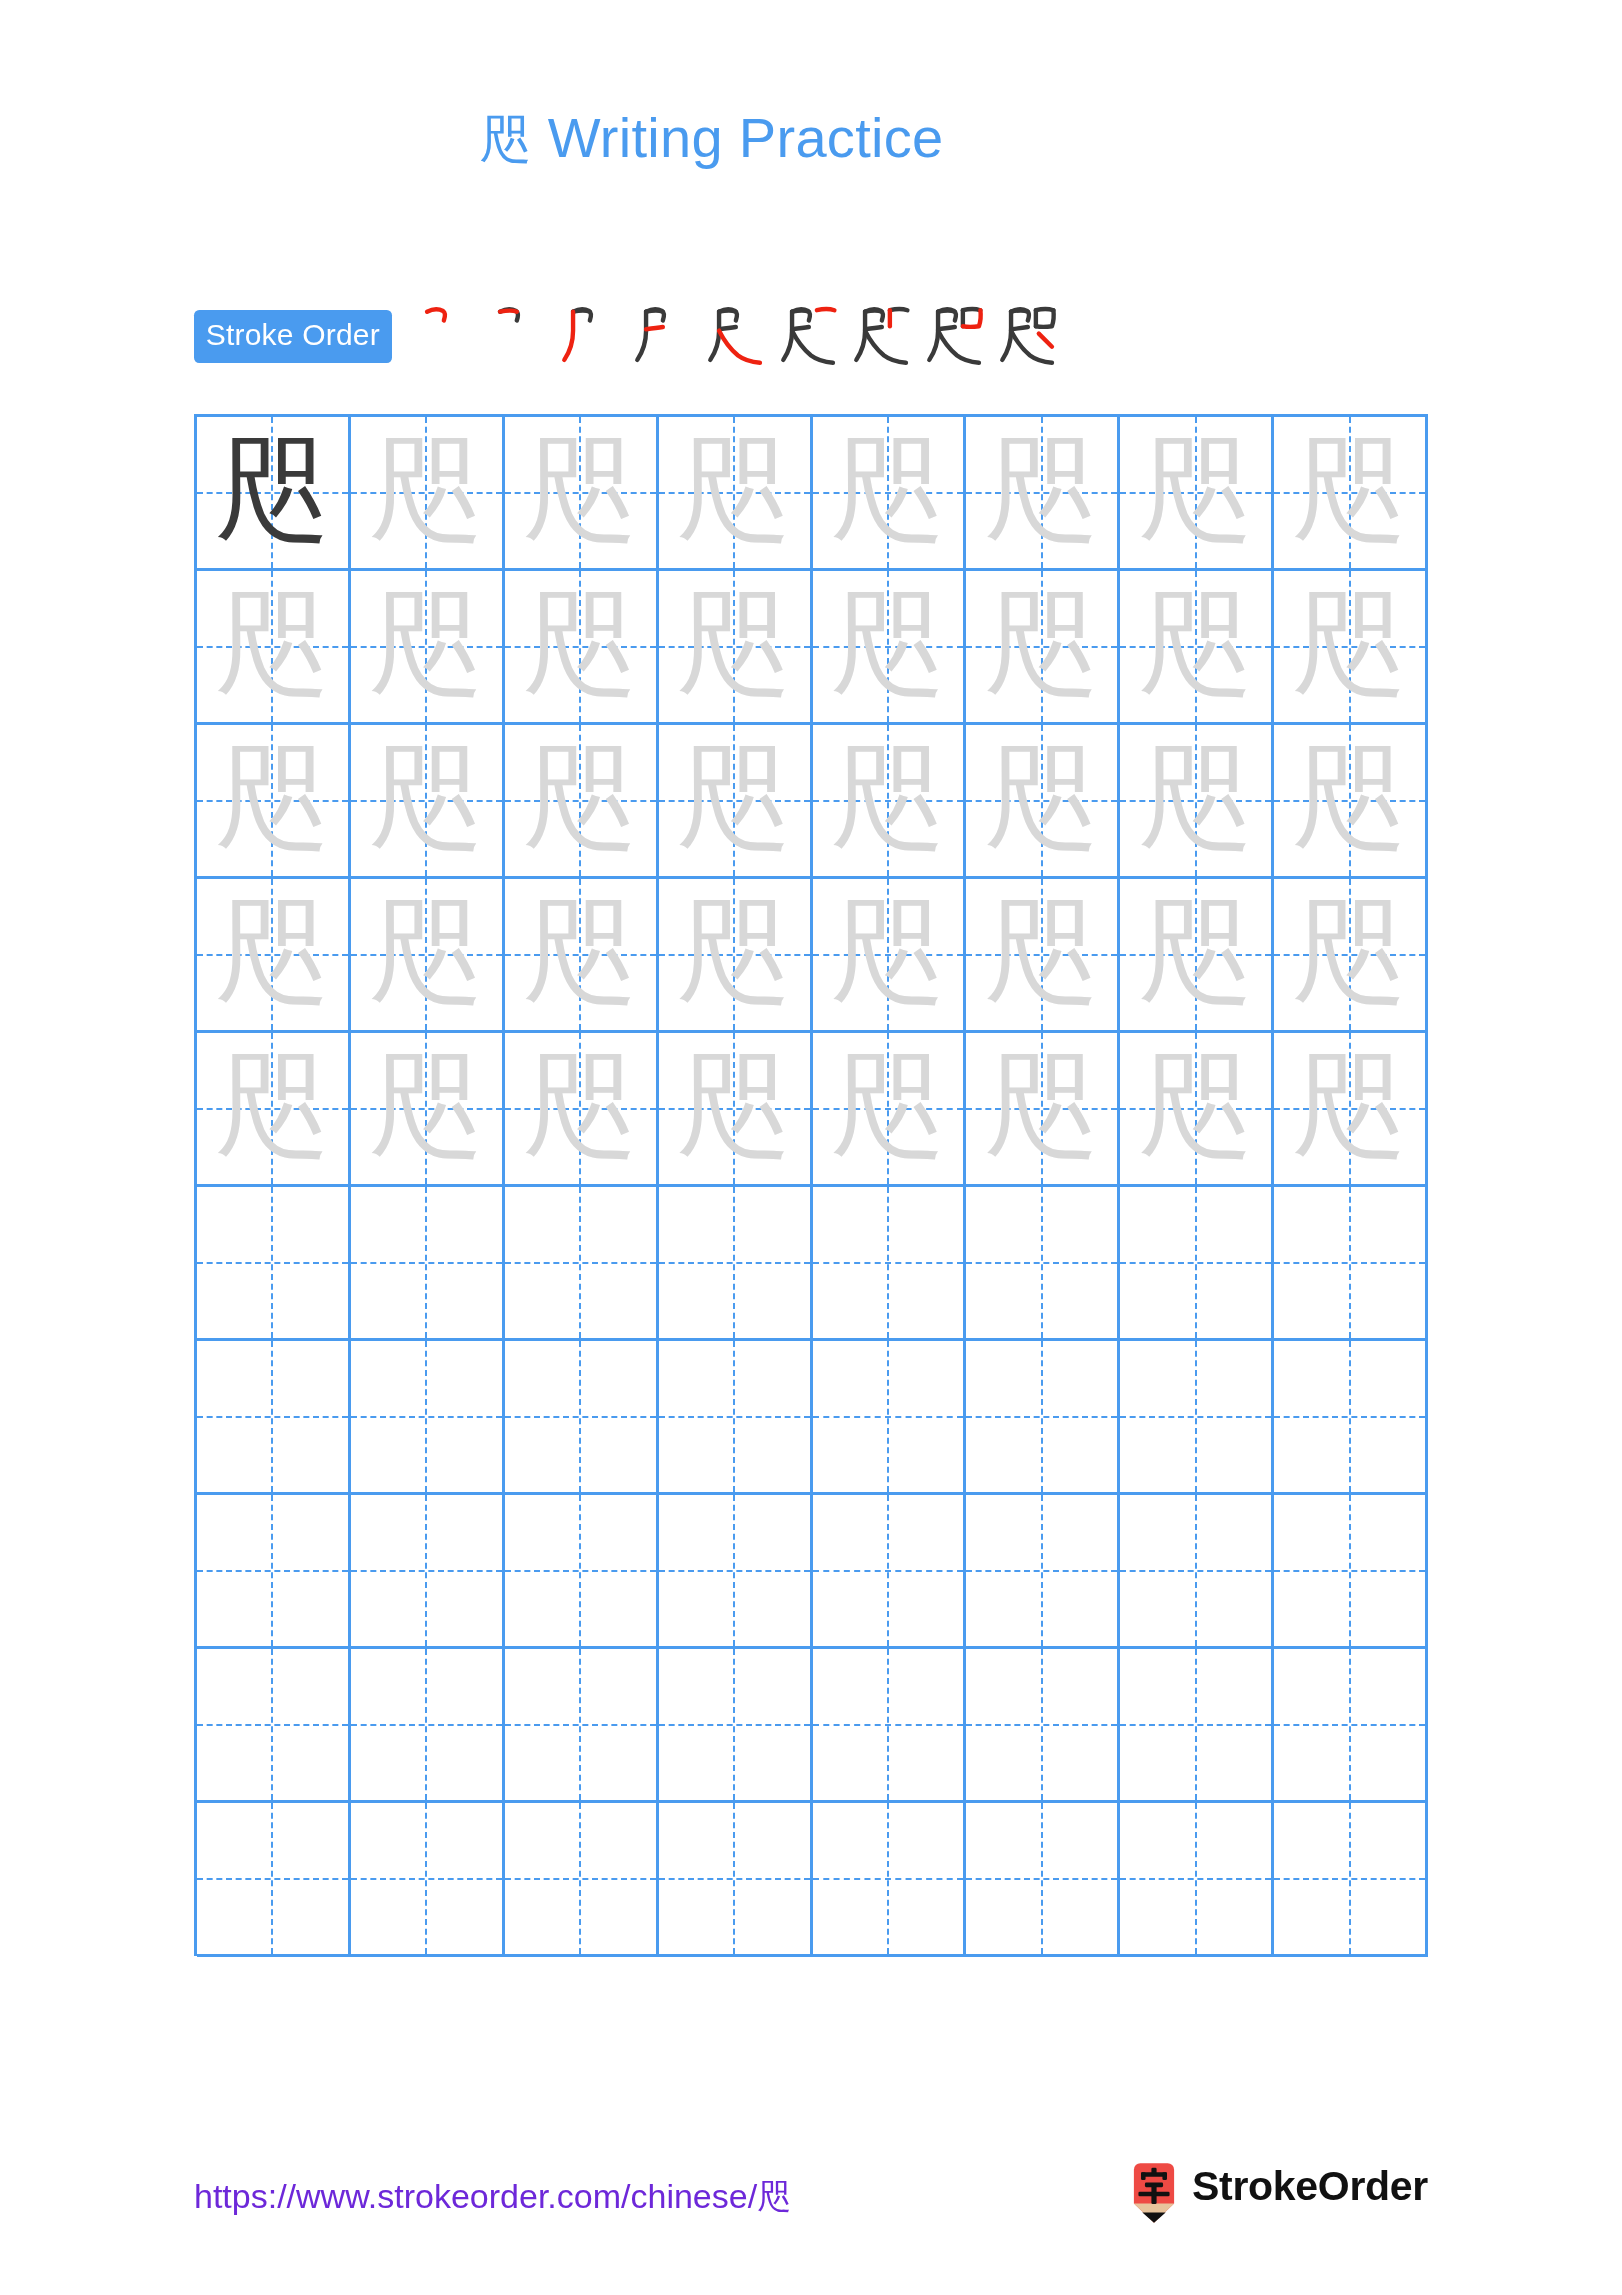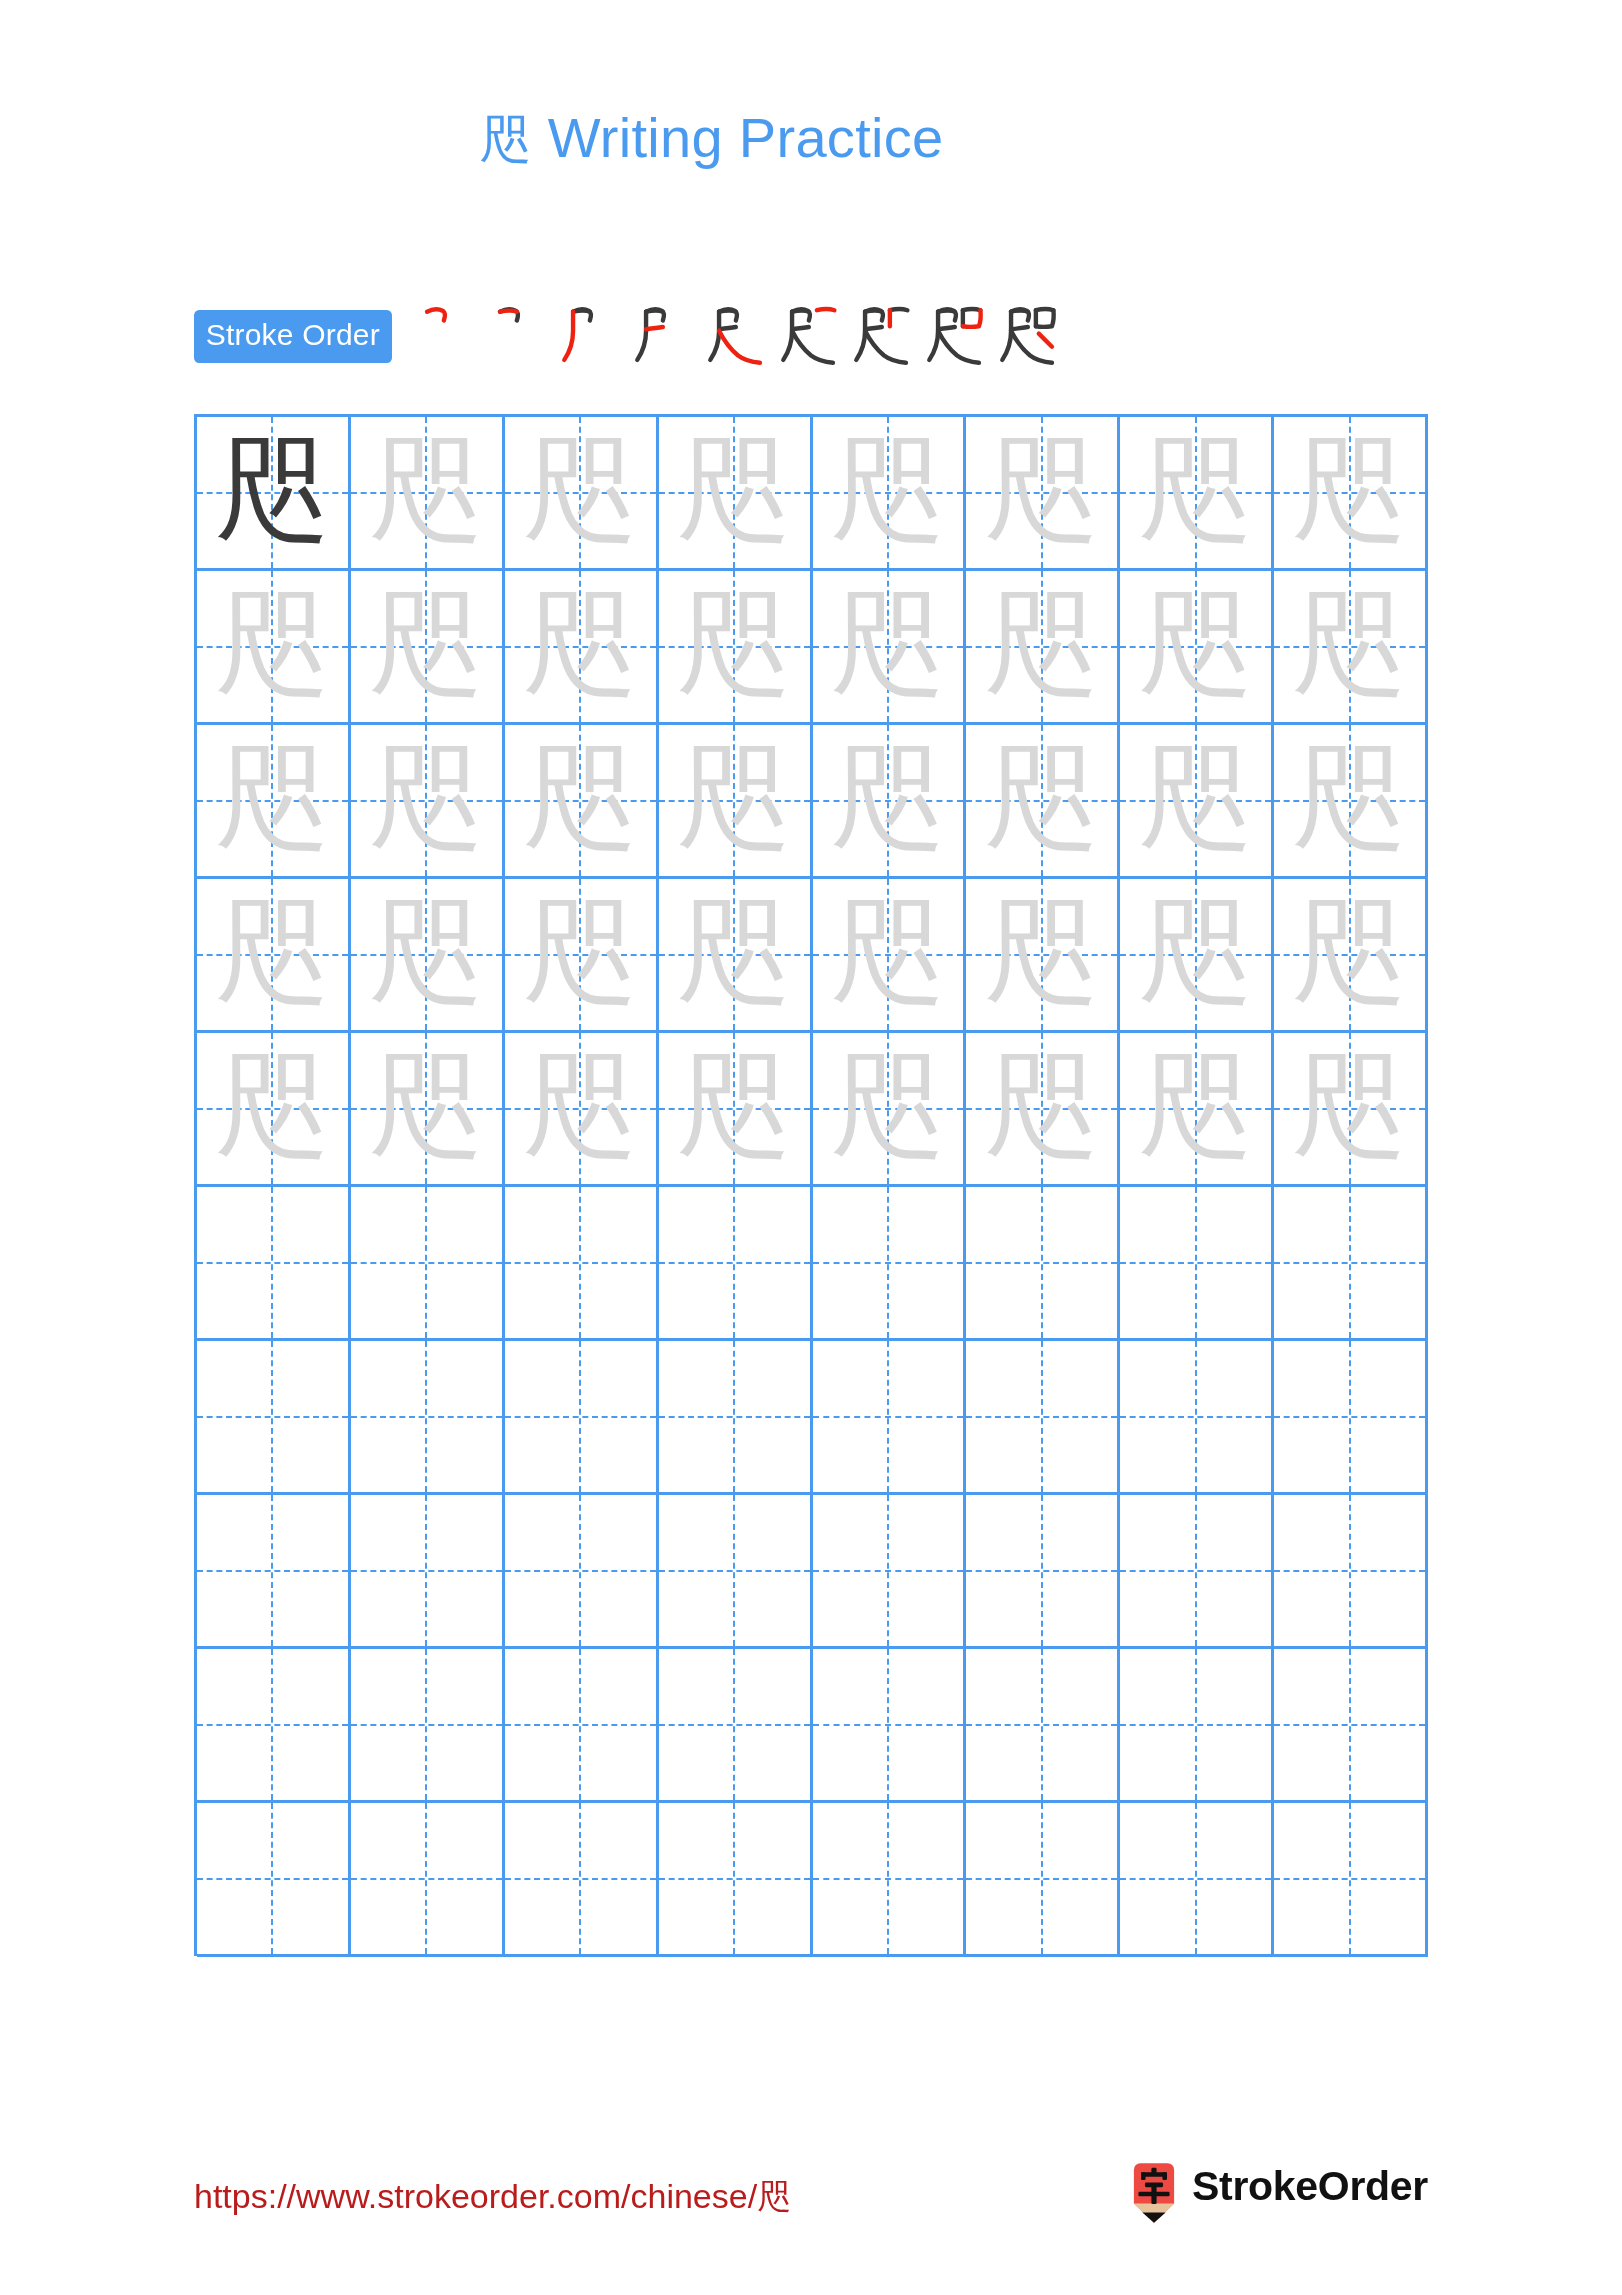--- a/index.html
+++ b/index.html
@@ -126,21 +126,21 @@
     user-select: none;
   }
   .cell-char.solid  { color: #3a3a3a; }
   .cell-char.ghost  { color: #d8d8d8; }
 
   
   .footer-url {
     position: absolute;
     left: 194px;
     top: 2174px;
-    color: #b91c1c;
+    color: #6d28d9;
     font-size: 34px;
     white-space: nowrap;
     text-decoration: none;
   }
   .footer-brand {
     position: absolute;
     right: 194px;
     top: 2163px;
     display: flex;
     align-items: flex-start;

